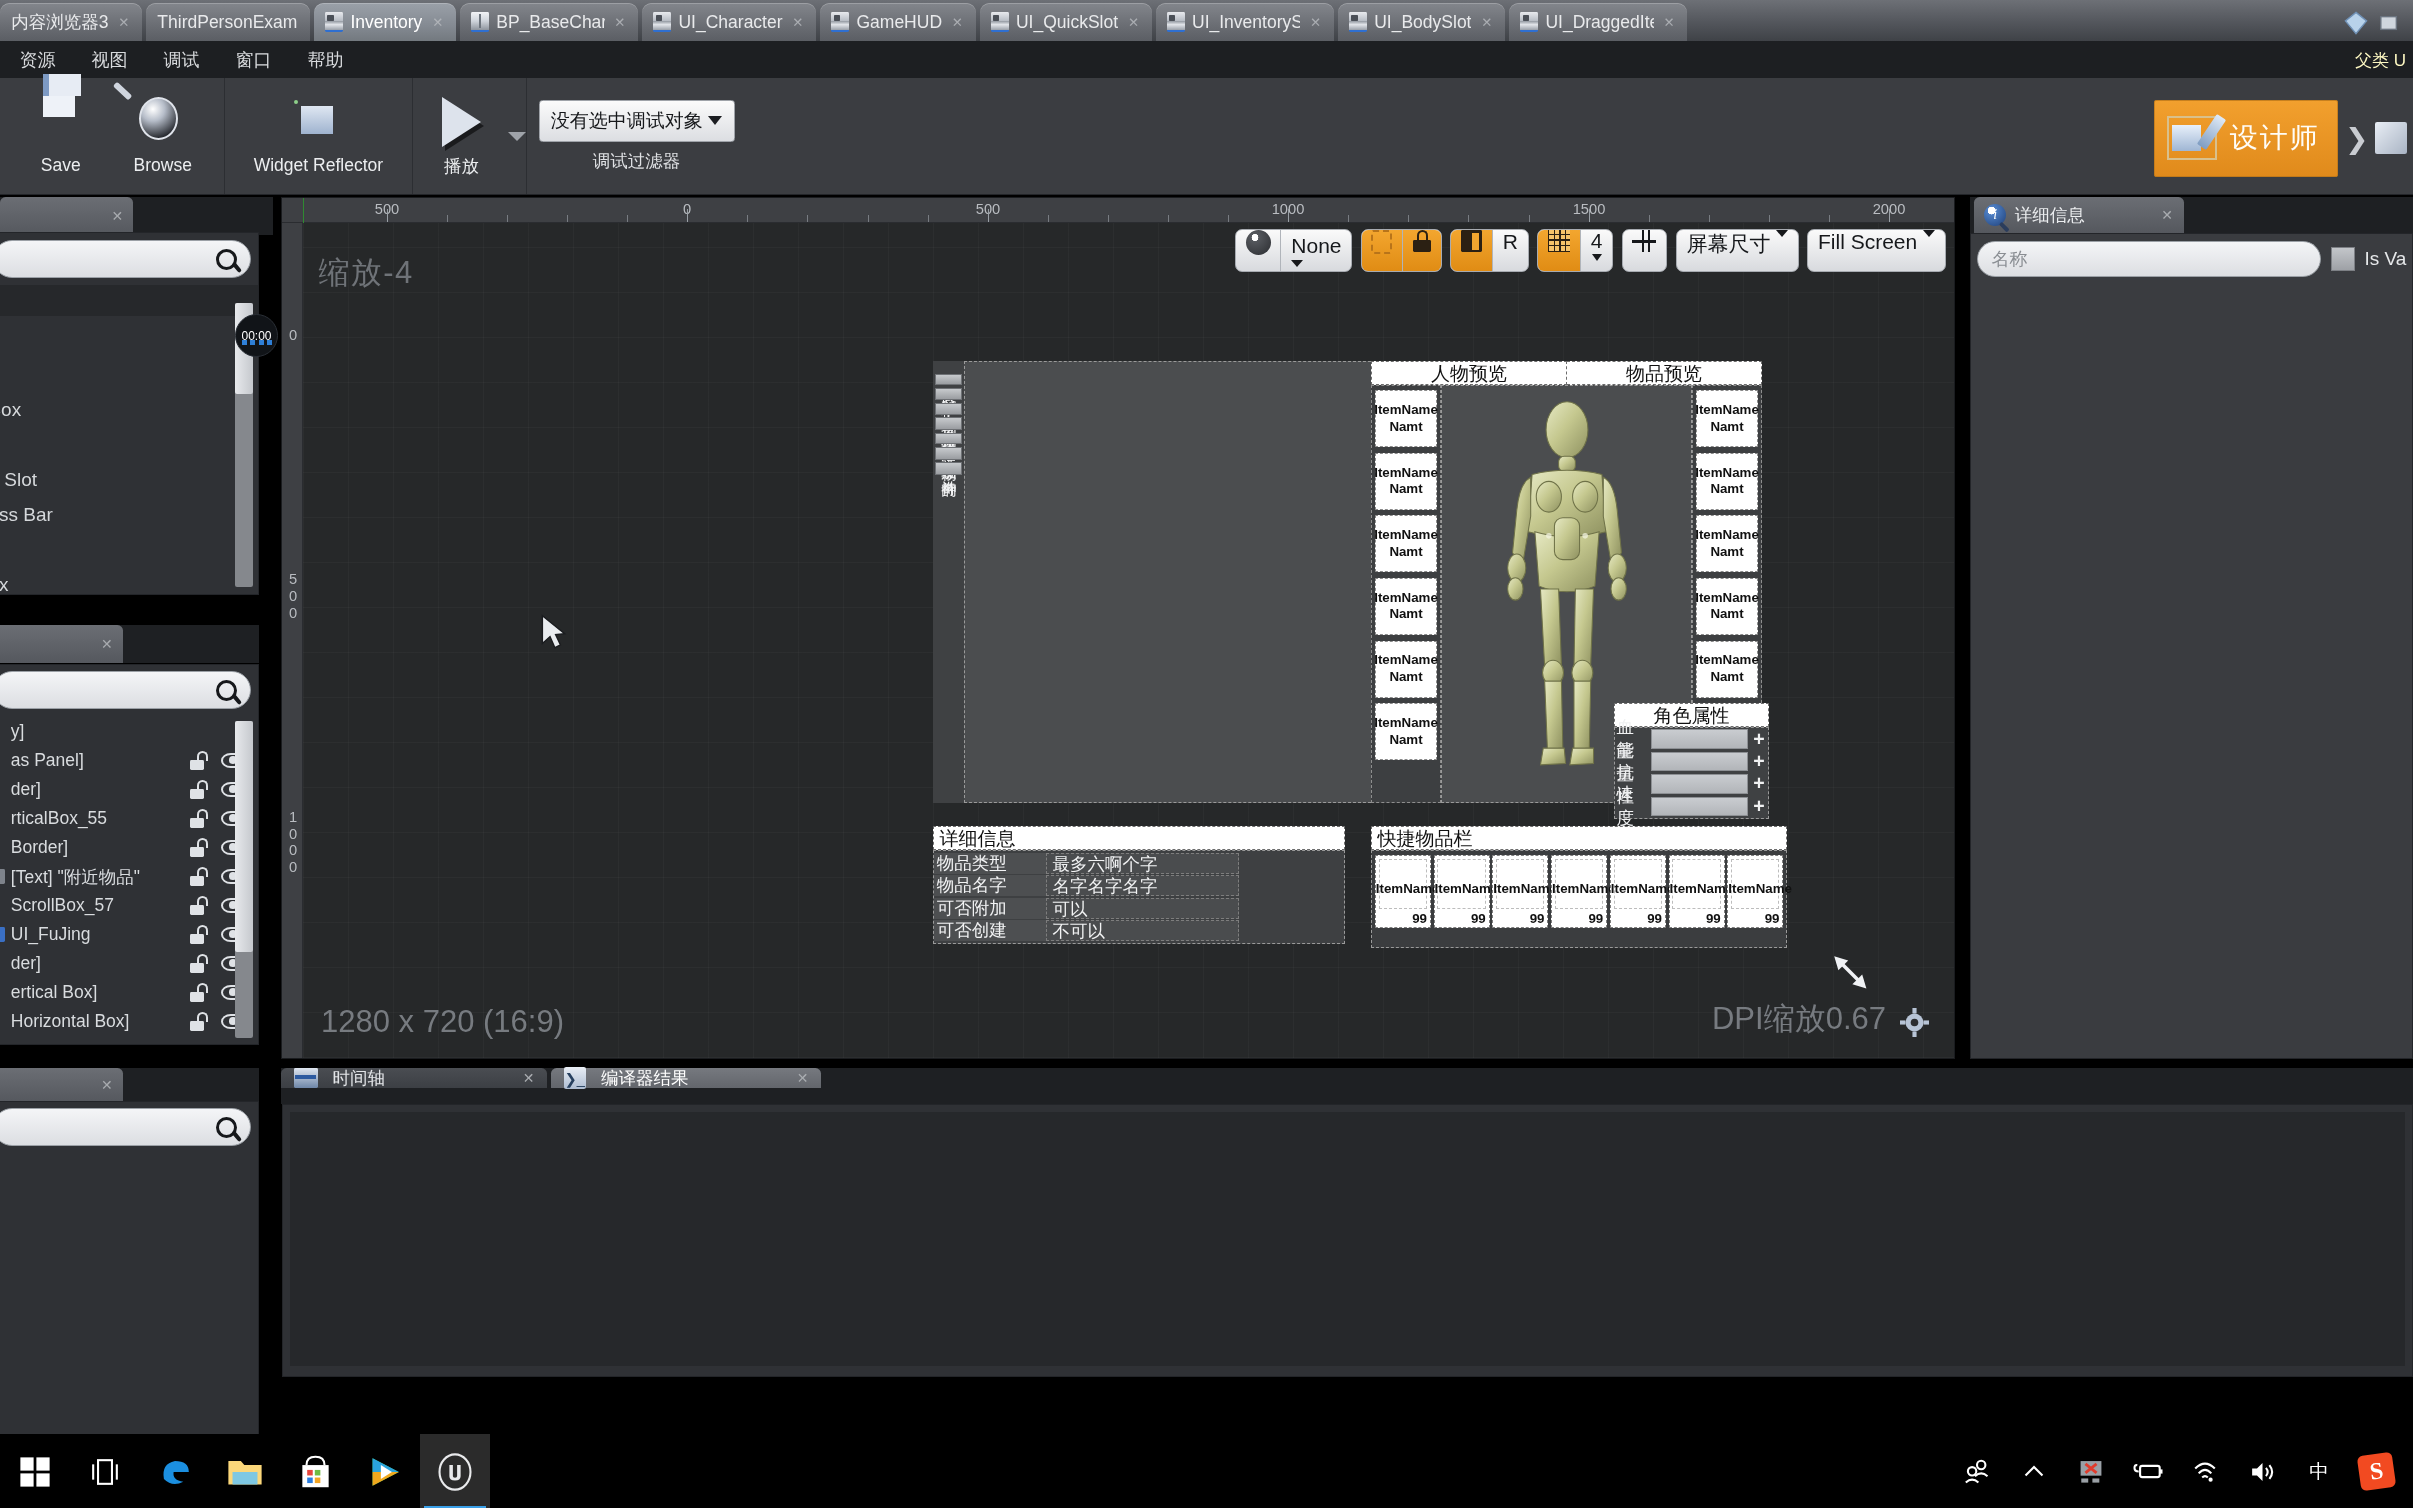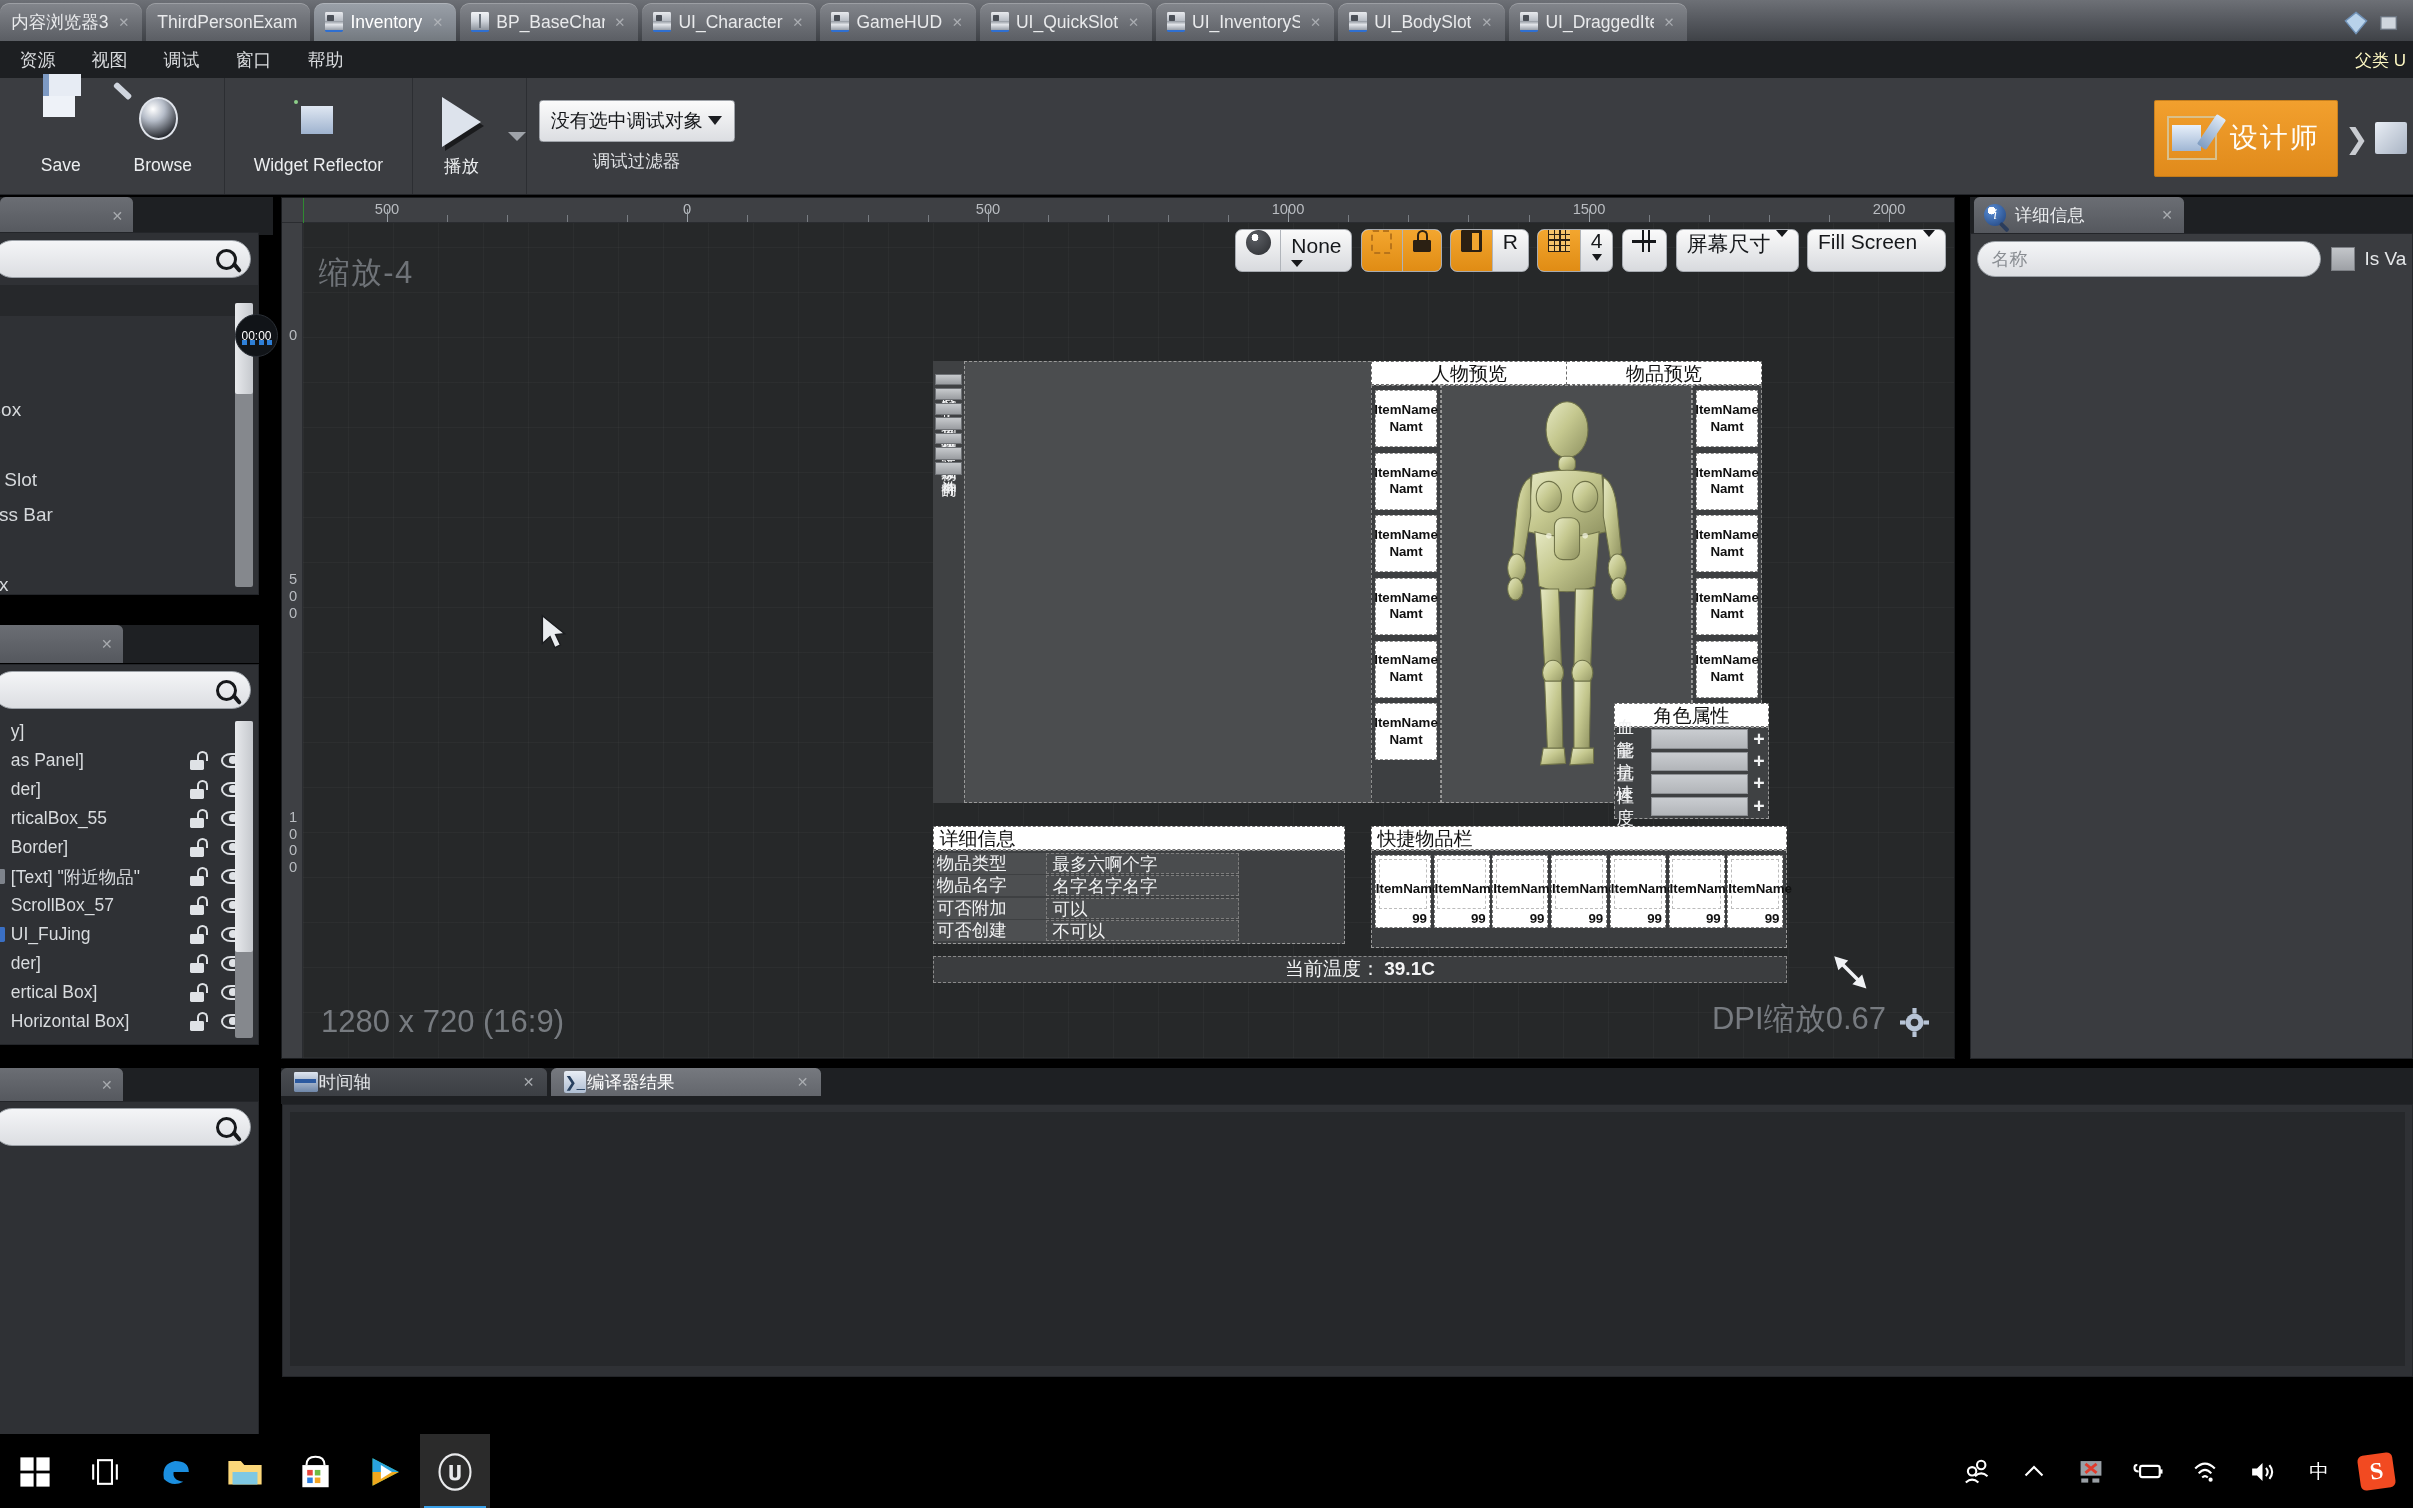--- a/index.html
+++ b/index.html
@@ -288,21 +288,21 @@
   .rd-searchrow { display:flex; align-items:center; gap: 9.8px; padding: 7px 5.6px; }
   .rd-search { flex: 1; height: 36px; background: linear-gradient(180deg,#f4f5f7 0%,#dcdee2 100%);
                border:0.7px solid #9ba0a6; border-radius: 18px; display:flex; align-items:center; padding: 0 14px;
                color:#8a8e93; font-size: 18px;}
   .rd-check { width: 24px; height: 24px; background: linear-gradient(180deg,#c3c6ca 0%,#9ea1a6 100%);
               border:0.7px solid #7d8085;}
   .rd-isvar { color:#e6e8ea; font-size: 19px; white-space: nowrap; }
 
   
   .bottom-tabs { position:absolute; left: 281px; top: 1068px; width: 2133px; height: 36px; background:#1e2023; }
-  .btab { position:absolute; top:0; height: 28px; display:flex; align-items:center; gap: 1px;
+  .btab { position:absolute; top:0; height: 20px; display:flex; align-items:center; gap: 15px;
           padding: 0 42px 0 12.6px; border-radius: 5.6px 5.6px 0 0; color:#e2e4e7; font-size: 17.5px;
           background: linear-gradient(180deg,#4a4d52 0%,#3c3f44 100%); }
   .btab.active { background: linear-gradient(180deg,#76797f 0%,#63666c 100%); color:#fff;}
   .btab .x { position:absolute; right: 12.6px; color:#a9acb0; font-size: 14px;}
   .bic-timeline { width: 24px; height: 19.6px; background: linear-gradient(180deg,#dfe6f0 0%,#6e86a8 100%);
                   border-radius:1.4px; position:relative; overflow:hidden;}
   .bic-timeline::after{content:"";position:absolute;left:1.4px;top:7px;width:21px;height:3.5px;background:#2c5aa0;}
   .bic-comp { width: 22.4px; height: 22.4px; background: linear-gradient(180deg,#e9eef5 0%,#aebdd2 100%);
               border-radius:2.1px; color:#27405f; font-size:14.7px; display:flex;align-items:center;justify-content:center;}
   .bottom-body { position:absolute; left: 282px; top: 1104px; width: 2131px; height: 273px; background:#2f3135;
@@ -891,24 +891,20 @@
                 <span class="qc">99</span>
               </div>
             <div class="qslot">
                 <span class="qinner"></span>
                 <span class="qn">ItemName</span>
                 <span class="qc">99</span>
               </div>
           </div>
         </div>
 
-        <div class="temp-bar">
-          <span>当前温度：</span>
-          <b>39.1C</b>
-        </div>
       </div>
 
       <div class="cursor" style="left:238px;top:391px;">
         <svg width="32" height="41" viewBox="0 0 46 58">
             <polygon points="2,2 2,42 13,32 20,48 28,44 21,29 34,28" fill="#e9ecef" stroke="#1a1c1f" stroke-width="2"></polygon>
           </svg>
       </div>
 
       <div class="vp-size">1280 x 720 (16:9)</div>
       <div class="vp-dpi">DPI缩放0.67</div>

